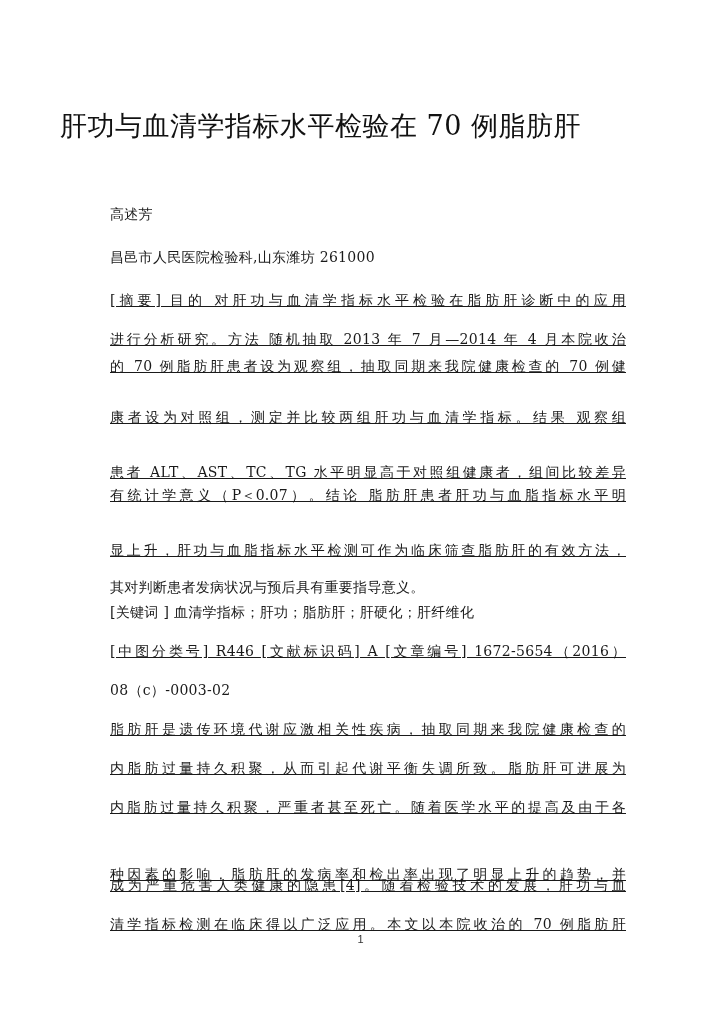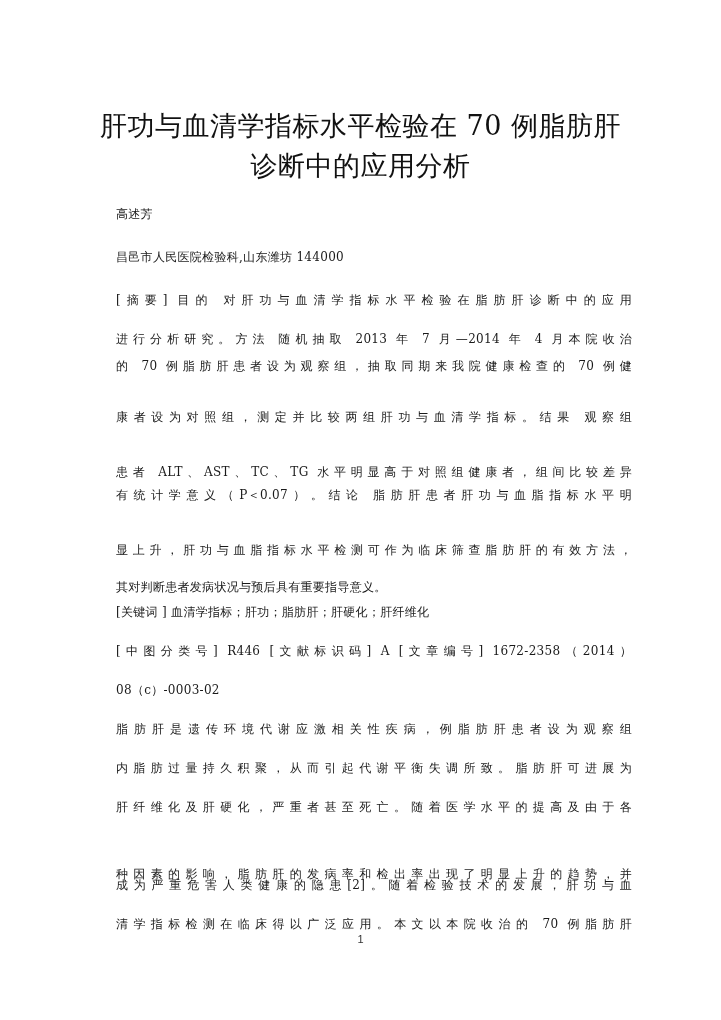--- a/index.html
+++ b/index.html
@@ -20,96 +20,95 @@
       left: 0; top: 0;
       width: 721px;
       height: 1020px;
       background: #ffffff;
     }
     .title {
       position: absolute;
       left: 60px;
       width: 601px;
       top: 88px;
-      text-align: center;
+      text-align: left;
       font-size: 27px;
       line-height: 40px;
       letter-spacing: 0.5px;
       color: #111;
       font-weight: normal;
     }
     .title .tline { display: block; white-space: nowrap; }
     .body-lines {
       position: absolute;
       left: 110px;
       top: 204px;
       width: 520px;
     }
     .line {
       position: absolute;
       left: 0;
       white-space: nowrap;
-      font-size: 12px;
+      font-size: 14px;
       line-height: 20px;
       color: #1a1a1a;
       letter-spacing: 0.3px;
-      margin-left: 6px;
     }
     .line.justify {
       width: 516px;
       text-align: justify;
       text-align-last: justify;
+      text-decoration: underline;
     }
     .page-number {
       position: absolute;
       top: 933px;
       left: 0;
       width: 721px;
       text-align: center;
       font-size: 11px;
       color: #333;
       font-family: "Liberation Sans", sans-serif;
     }
   </style>
 </head>
 <body>
 
 <div class="page">
 
   <h1 class="title">
     <span class="tline">肝功与血清学指标水平检验在 70 例脂肪肝</span>
-    <span class="tline">诊断中的应用分析</span>
   </h1>
 
   <div class="body-lines">
     <div class="line" style="top:0px">高述芳</div>
-    <div class="line" style="top:43px">昌邑市人民医院检验科,山东潍坊    144000</div>
+    <div class="line" style="top:43px">昌邑市人民医院检验科,山东潍坊    261000</div>
 
     <div>
       <div class="line justify" style="top:86px">[摘要] 目的 对肝功与血清学指标水平检验在脂肪肝诊断中的应用</div>
       <div class="line justify" style="top:125px">进行分析研究。方法 随机抽取 2013 年 7 月—2014 年 4 月本院收治</div>
       <div class="line justify" style="top:152px">的 70 例脂肪肝患者设为观察组，抽取同期来我院健康检查的 70 例健</div>
       <div class="line justify" style="top:203px">康者设为对照组，测定并比较两组肝功与血清学指标。结果 观察组</div>
       <div class="line justify" style="top:258px">患者 ALT、AST、TC、TG 水平明显高于对照组健康者，组间比较差异</div>
       <div class="line justify" style="top:281px">有统计学意义（P＜0.07）。结论 脂肪肝患者肝功与血脂指标水平明</div>
       <div class="line justify" style="top:336px">显上升，肝功与血脂指标水平检测可作为临床筛查脂肪肝的有效方法，</div>
       <div class="line" style="top:373px">其对判断患者发病状况与预后具有重要指导意义。</div>
     </div>
 
     <div class="line" style="top:398px">[关键词  ] 血清学指标；肝功；脂肪肝；肝硬化；肝纤维化</div>
 
     <div>
-      <div class="line justify" style="top:437px">[中图分类号] R446  [文献标识码] A  [文章编号] 1672-2358（2014）</div>
+      <div class="line justify" style="top:437px">[中图分类号] R446  [文献标识码] A  [文章编号] 1672-5654（2016）</div>
       <div class="line" style="top:476px">08（c）-0003-02</div>
     </div>
 
     <div>
-      <div class="line justify" style="top:515px">脂肪肝是遗传环境代谢应激相关性疾病，例脂肪肝患者设为观察组</div>
+      <div class="line justify" style="top:515px">脂肪肝是遗传环境代谢应激相关性疾病，抽取同期来我院健康检查的</div>
       <div class="line justify" style="top:554px">内脂肪过量持久积聚，从而引起代谢平衡失调所致。脂肪肝可进展为</div>
-      <div class="line justify" style="top:593px">肝纤维化及肝硬化，严重者甚至死亡。随着医学水平的提高及由于各</div>
+      <div class="line justify" style="top:593px">内脂肪过量持久积聚，严重者甚至死亡。随着医学水平的提高及由于各</div>
       <div class="line justify" style="top:660px">种因素的影响，脂肪肝的发病率和检出率出现了明显上升的趋势，并</div>
-      <div class="line justify" style="top:671px">成为严重危害人类健康的隐患[2]。随着检验技术的发展，肝功与血</div>
+      <div class="line justify" style="top:671px">成为严重危害人类健康的隐患[4]。随着检验技术的发展，肝功与血</div>
       <div class="line justify" style="top:710px">清学指标检测在临床得以广泛应用。本文以本院收治的 70 例脂肪肝</div>
     </div>
   </div>
 
   <div class="page-number">1</div>
 </div>
 
 </body></html>

